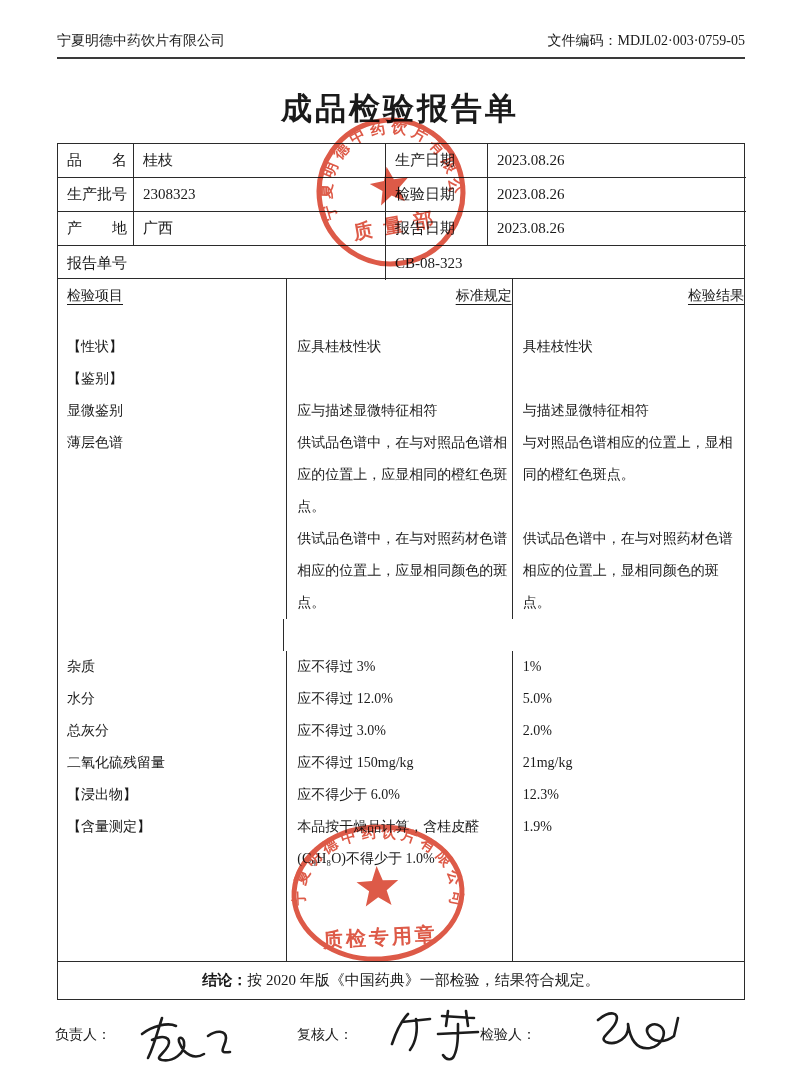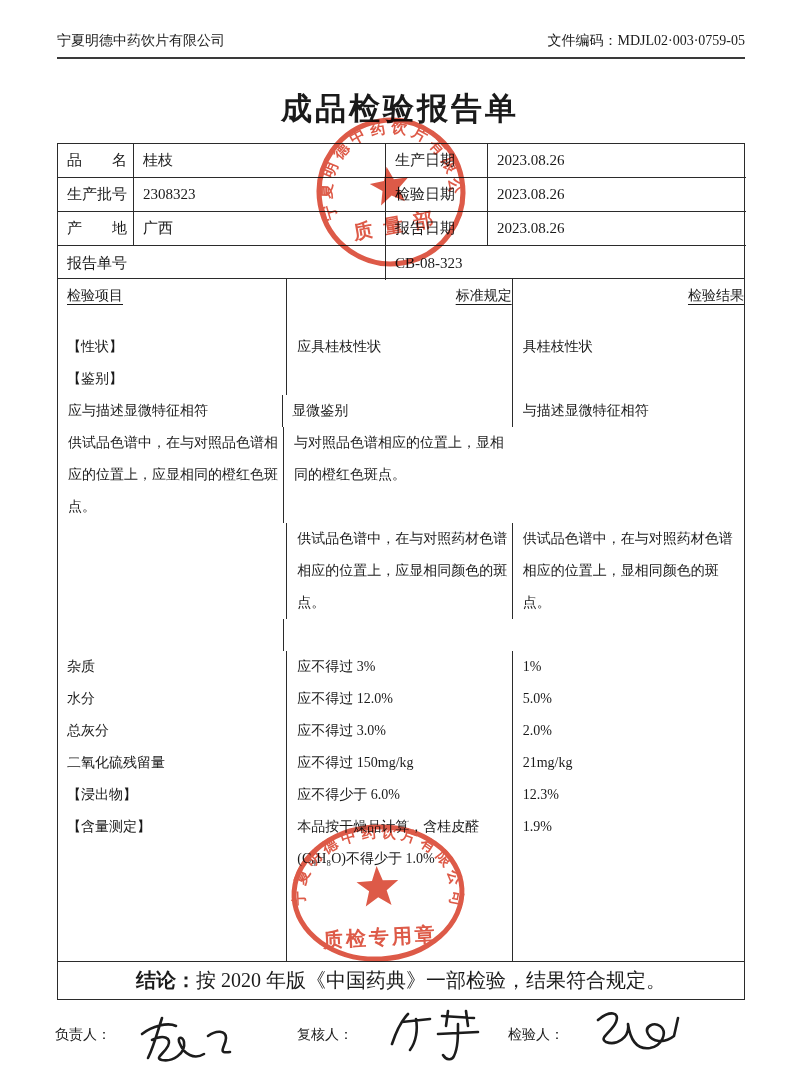--- a/index.html
+++ b/index.html
@@ -70,21 +70,21 @@
   }
   .trow .td:last-child { border-right:none; }
   .td.c1 { padding-left:9px; }
   .td.c2 { padding-left:10px; padding-right:2px; }
   .td.c3 { padding-left:10px; padding-right:2px; }
   .trow.filler { flex:1; }
   
   .conclusion {
     height:38px; border-top:1px solid #2b2b2b;
     display:flex; align-items:center; justify-content:center;
-    font-size:20px;
+    font-size:15px;
   }
   .conclusion .lab { font-weight:bold; }
   
   .sign-row { position:absolute; top:1012px; left:0; width:800px; height:60px; font-size:14px; }
   .sign-label { position:absolute; top:14px; }
   .sig-svg { position:absolute; }
   .sig-svg path { fill:none; stroke:#1c1c1c; stroke-width:2.6; stroke-linecap:round; stroke-linejoin:round; }
   
   .stamp { position:absolute; mix-blend-mode:multiply; opacity:.88; }
   .stamp-quality { top:115px; left:314px; transform:rotate(-10deg); }
@@ -133,25 +133,26 @@
         <div class="td c1">【性状】</div>
         <div class="td c2">应具桂枝性状</div>
         <div class="td c3">具桂枝性状</div>
       </div>
       <div class="trow">
         <div class="td c1">【鉴别】</div>
         <div class="td c2"></div>
         <div class="td c3"></div>
       </div>
       <div class="trow">
+        <div class="td c1">显微鉴别</div>
         <div class="td c2">应与描述显微特征相符</div>
-        <div class="td c1">显微鉴别</div>
         <div class="td c3">与描述显微特征相符</div>
       </div>
       <div class="trow">
+        <div class="td c1">薄层色谱</div>
         <div class="td c2">供试品色谱中，在与对照品色谱相应的位置上，应显相同的橙红色斑点。</div>
         <div class="td c3">与对照品色谱相应的位置上，显相同的橙红色斑点。</div>
       </div>
       <div class="trow">
         <div class="td c1"></div>
         <div class="td c2">供试品色谱中，在与对照药材色谱相应的位置上，应显相同颜色的斑点。</div>
         <div class="td c3">供试品色谱中，在与对照药材色谱相应的位置上，显相同颜色的斑点。</div>
       </div>
       <div class="trow">
         <div class="td c2"></div>
@@ -215,21 +216,21 @@
     <path id="arcC" d="M28.5,89.5 A74,56 0 1 1 171.5,89.5" fill="none"></path>
     <text font-size="15" font-weight="bold" letter-spacing="4.5" fill="#d9432e">
       <textPath href="#arcC" startOffset="6">宁夏明德中药饮片有限公司</textPath>
     </text>
     <text x="100" y="126" text-anchor="middle" font-size="20" font-weight="bold" letter-spacing="3" fill="#d9432e">质检专用章</text>
   </svg>
 
   <div class="sign-row">
     <span class="sign-label" style="left:55px">负责人：</span>
     <span class="sign-label" style="left:297px">复核人：</span>
-    <span class="sign-label" style="left:508px">检验人：</span>
+    <span class="sign-label" style="left:480px">检验人：</span>
 
     <svg class="sig-svg" style="left:128px; top:0px" width="115" height="58" viewBox="0 0 115 58">
       <path d="M34,6 C30,18 26,34 20,46 M14,22 C24,14 40,10 48,14 M24,28 C36,22 44,26 40,34 C36,42 26,46 34,48 C44,50 58,42 56,30 C55,24 48,24 52,32 C56,42 66,48 76,42"></path>
       <path d="M80,24 C88,18 98,18 98,26 C98,34 88,42 102,40"></path>
     </svg>
     <svg class="sig-svg" style="left:376px; top:-6px" width="110" height="60" viewBox="0 0 110 60">
       <path d="M16,38 C20,26 26,14 32,8 M26,16 L54,13 M40,13 C42,24 40,36 34,44"></path>
       <path d="M66,10 L98,12 M72,5 L70,20 M90,5 L92,20 M62,28 L102,26 M82,18 C82,30 82,42 78,50 C76,55 70,54 67,49"></path>
     </svg>
     <svg class="sig-svg" style="left:586px; top:-8px" width="105" height="62" viewBox="0 0 105 62">

